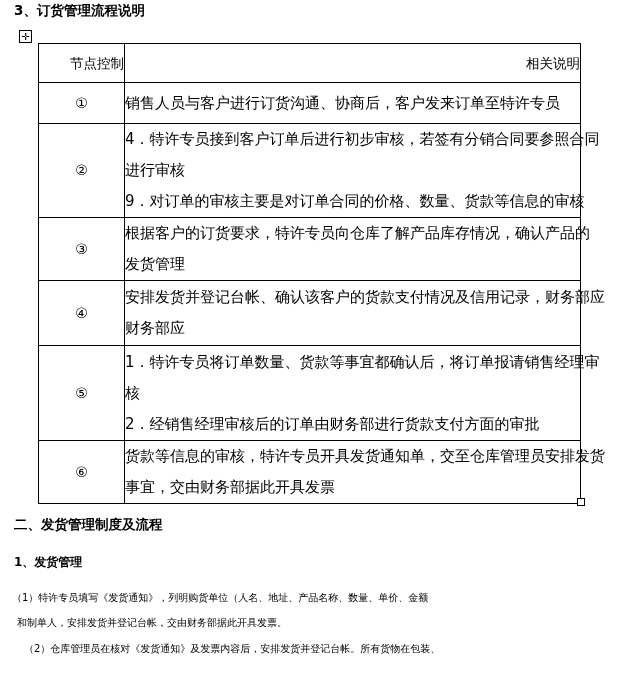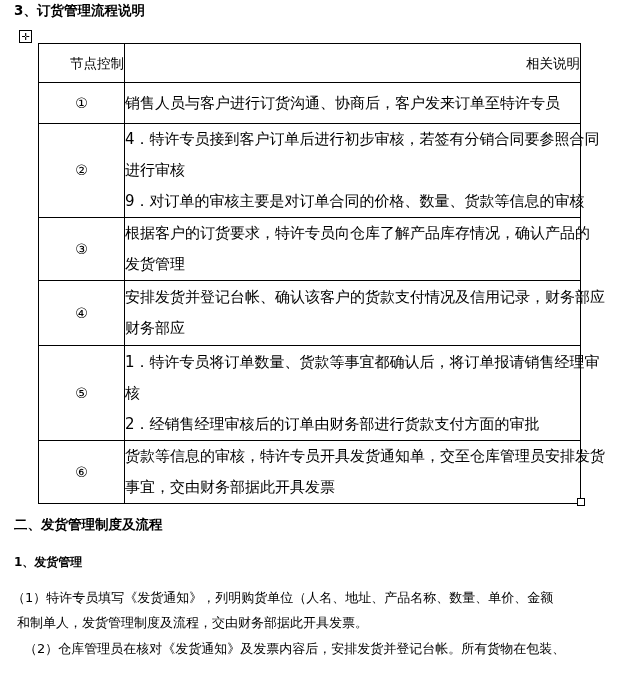--- a/index.html
+++ b/index.html
@@ -43,21 +43,21 @@
   #heading-sub-one {
     position: absolute;
     left: 14px;
     top: 556px;
     font-size: 12px;
   }
 
   
   .body-par {
     position: absolute;
-    font-size: 13px;
+    font-size: 10px;
     line-height: 25px;
     white-space: nowrap;
   }
   #para-1 { left: 12px; top: 585px; }
   #para-1-cont { left: 17px; top: 610px; }
   #para-2 { left: 24px; top: 636px; }
 
   
   #table-move-handle {
     position: absolute;
@@ -206,17 +206,17 @@
   </table>
 
   <div id="table-resize-handle"></div>
 
   <div class="doc-heading" id="heading-section-two">二、发货管理制度及流程</div>
 
   <div class="doc-heading" id="heading-sub-one">1、发货管理</div>
 
   <div class="body-par" id="para-1">（1）特许专员填写《发货通知》，列明购货单位（人名、地址、产品名称、数量、单价、金额</div>
 
-  <div class="body-par" id="para-1-cont">和制单人，发货管理制度及流程，交由财务部据此开具发票。</div>
+  <div class="body-par" id="para-1-cont">和制单人，安排发货并登记台帐，交由财务部据此开具发票。</div>
 
   <div class="body-par" id="para-2">（2）仓库管理员在核对《发货通知》及发票内容后，安排发货并登记台帐。所有货物在包装、</div>
 
 </div>
 
 </body></html>

